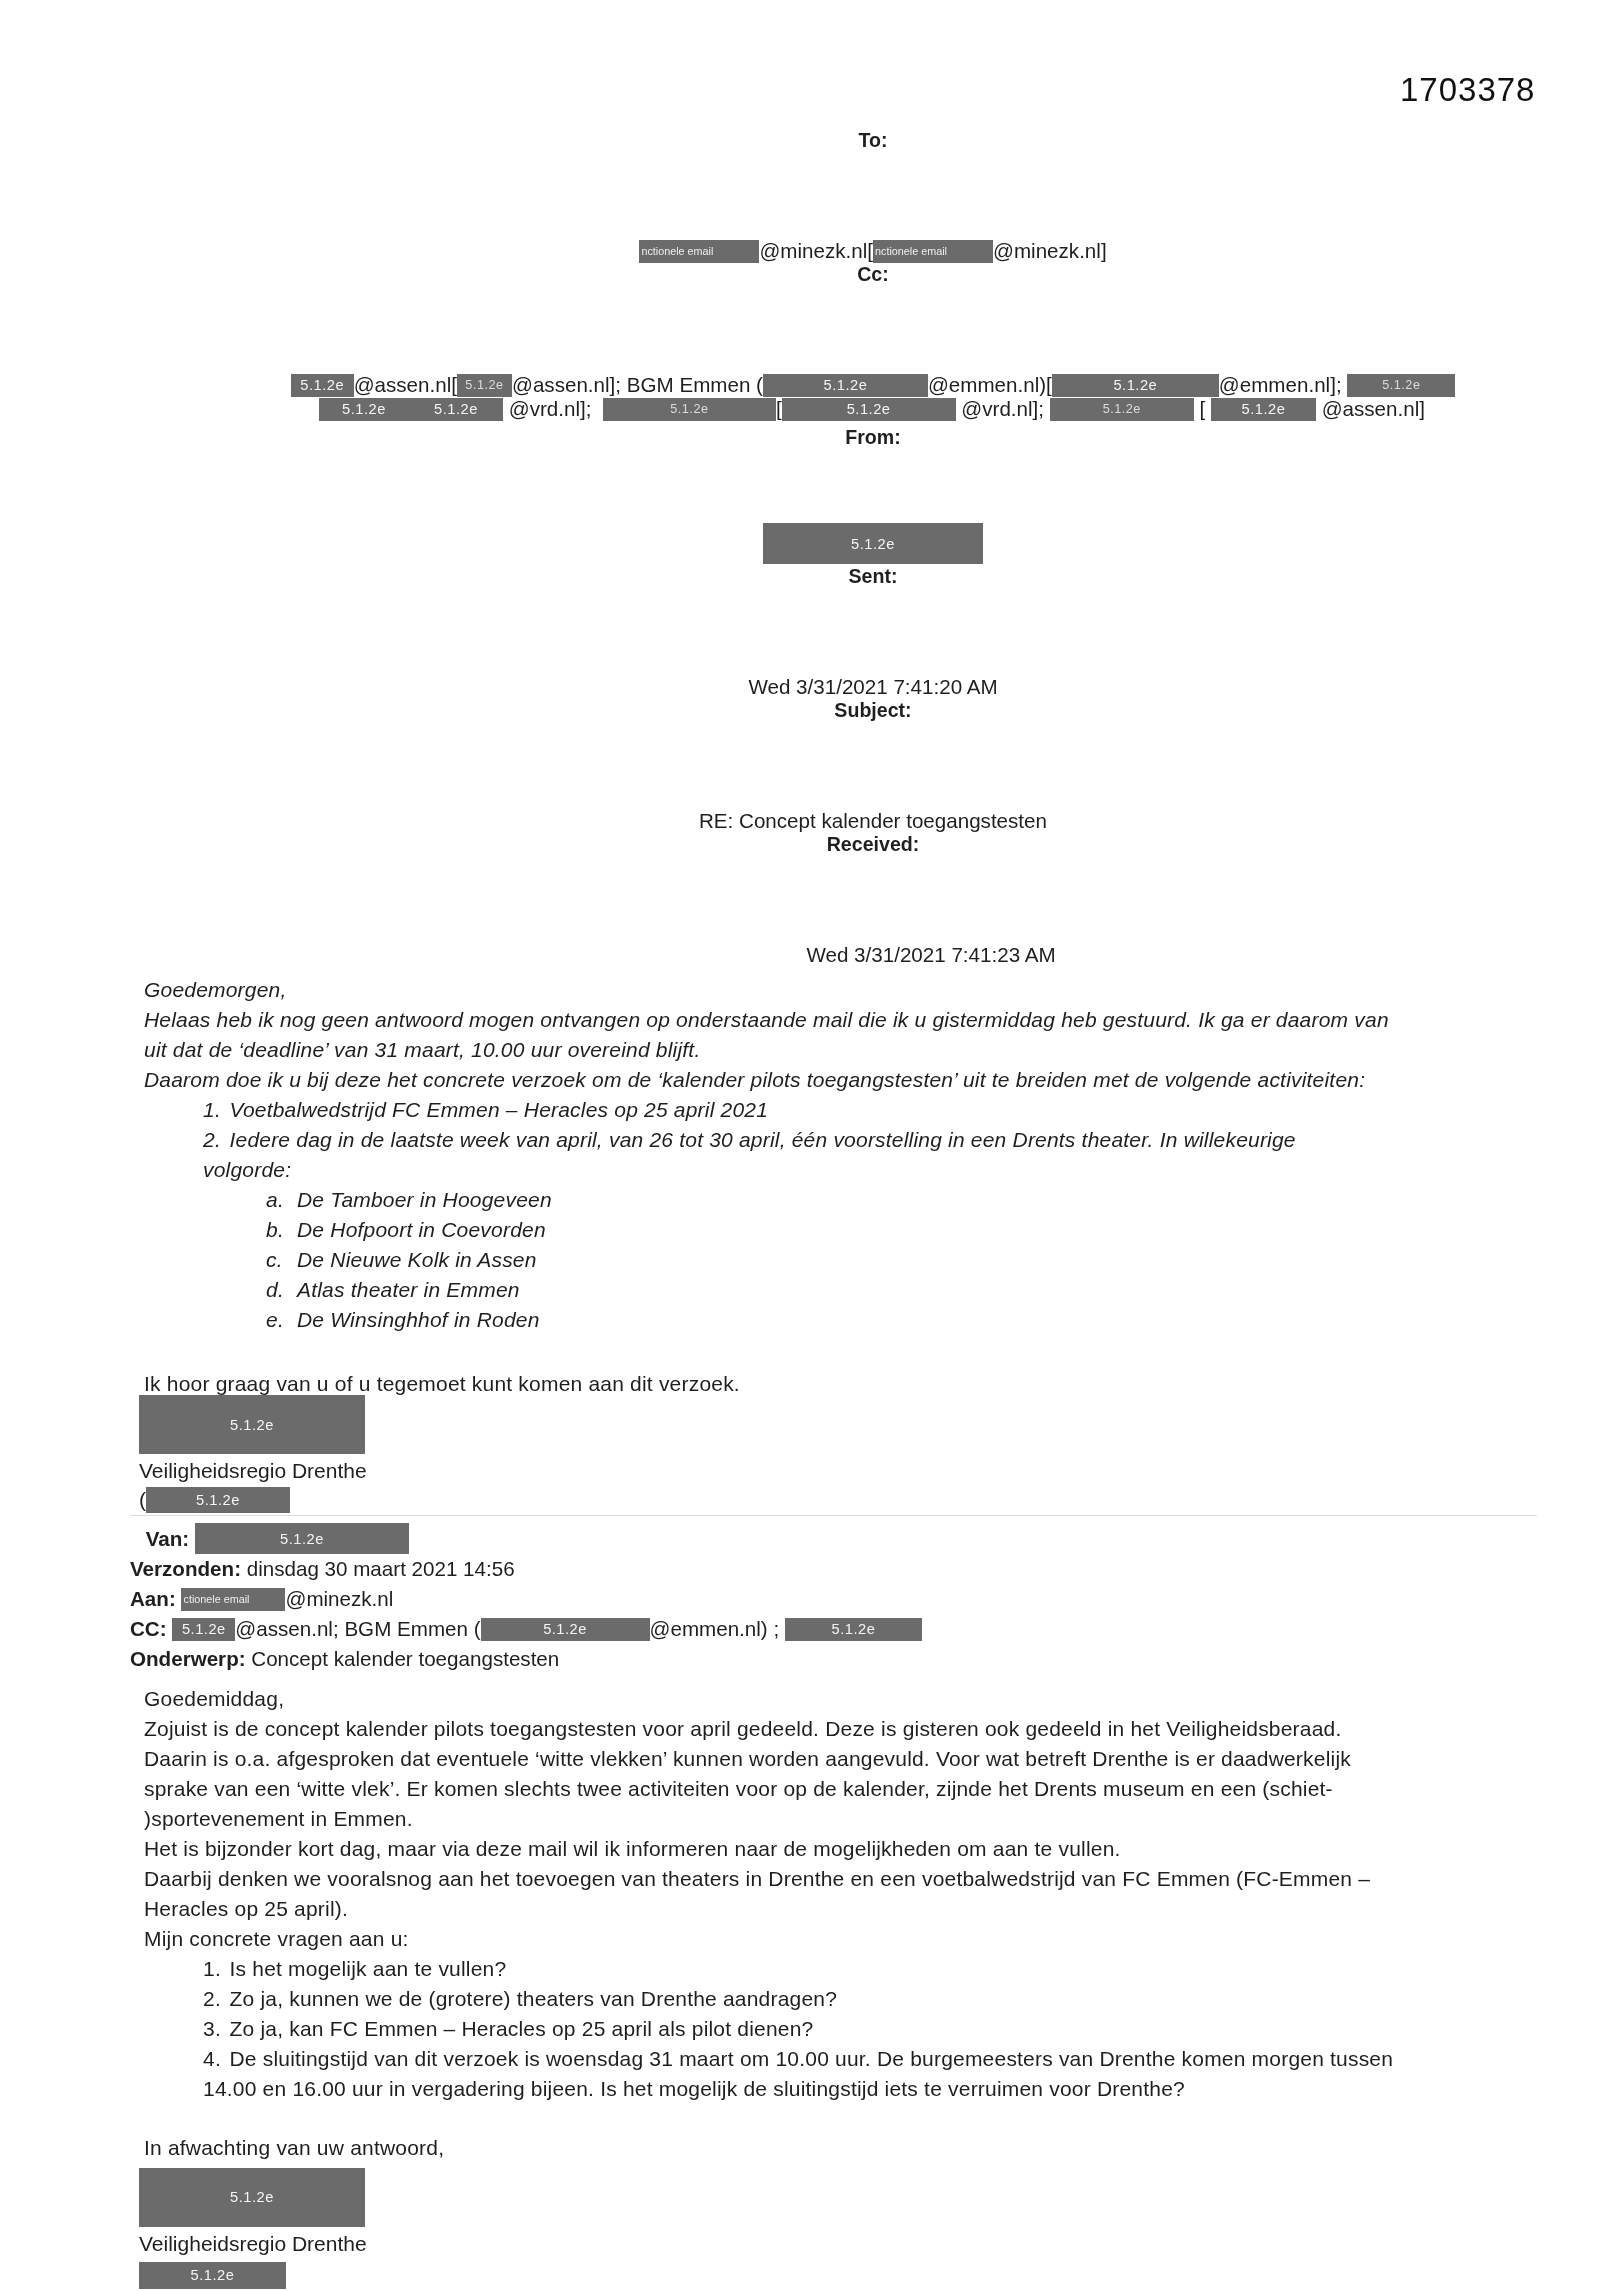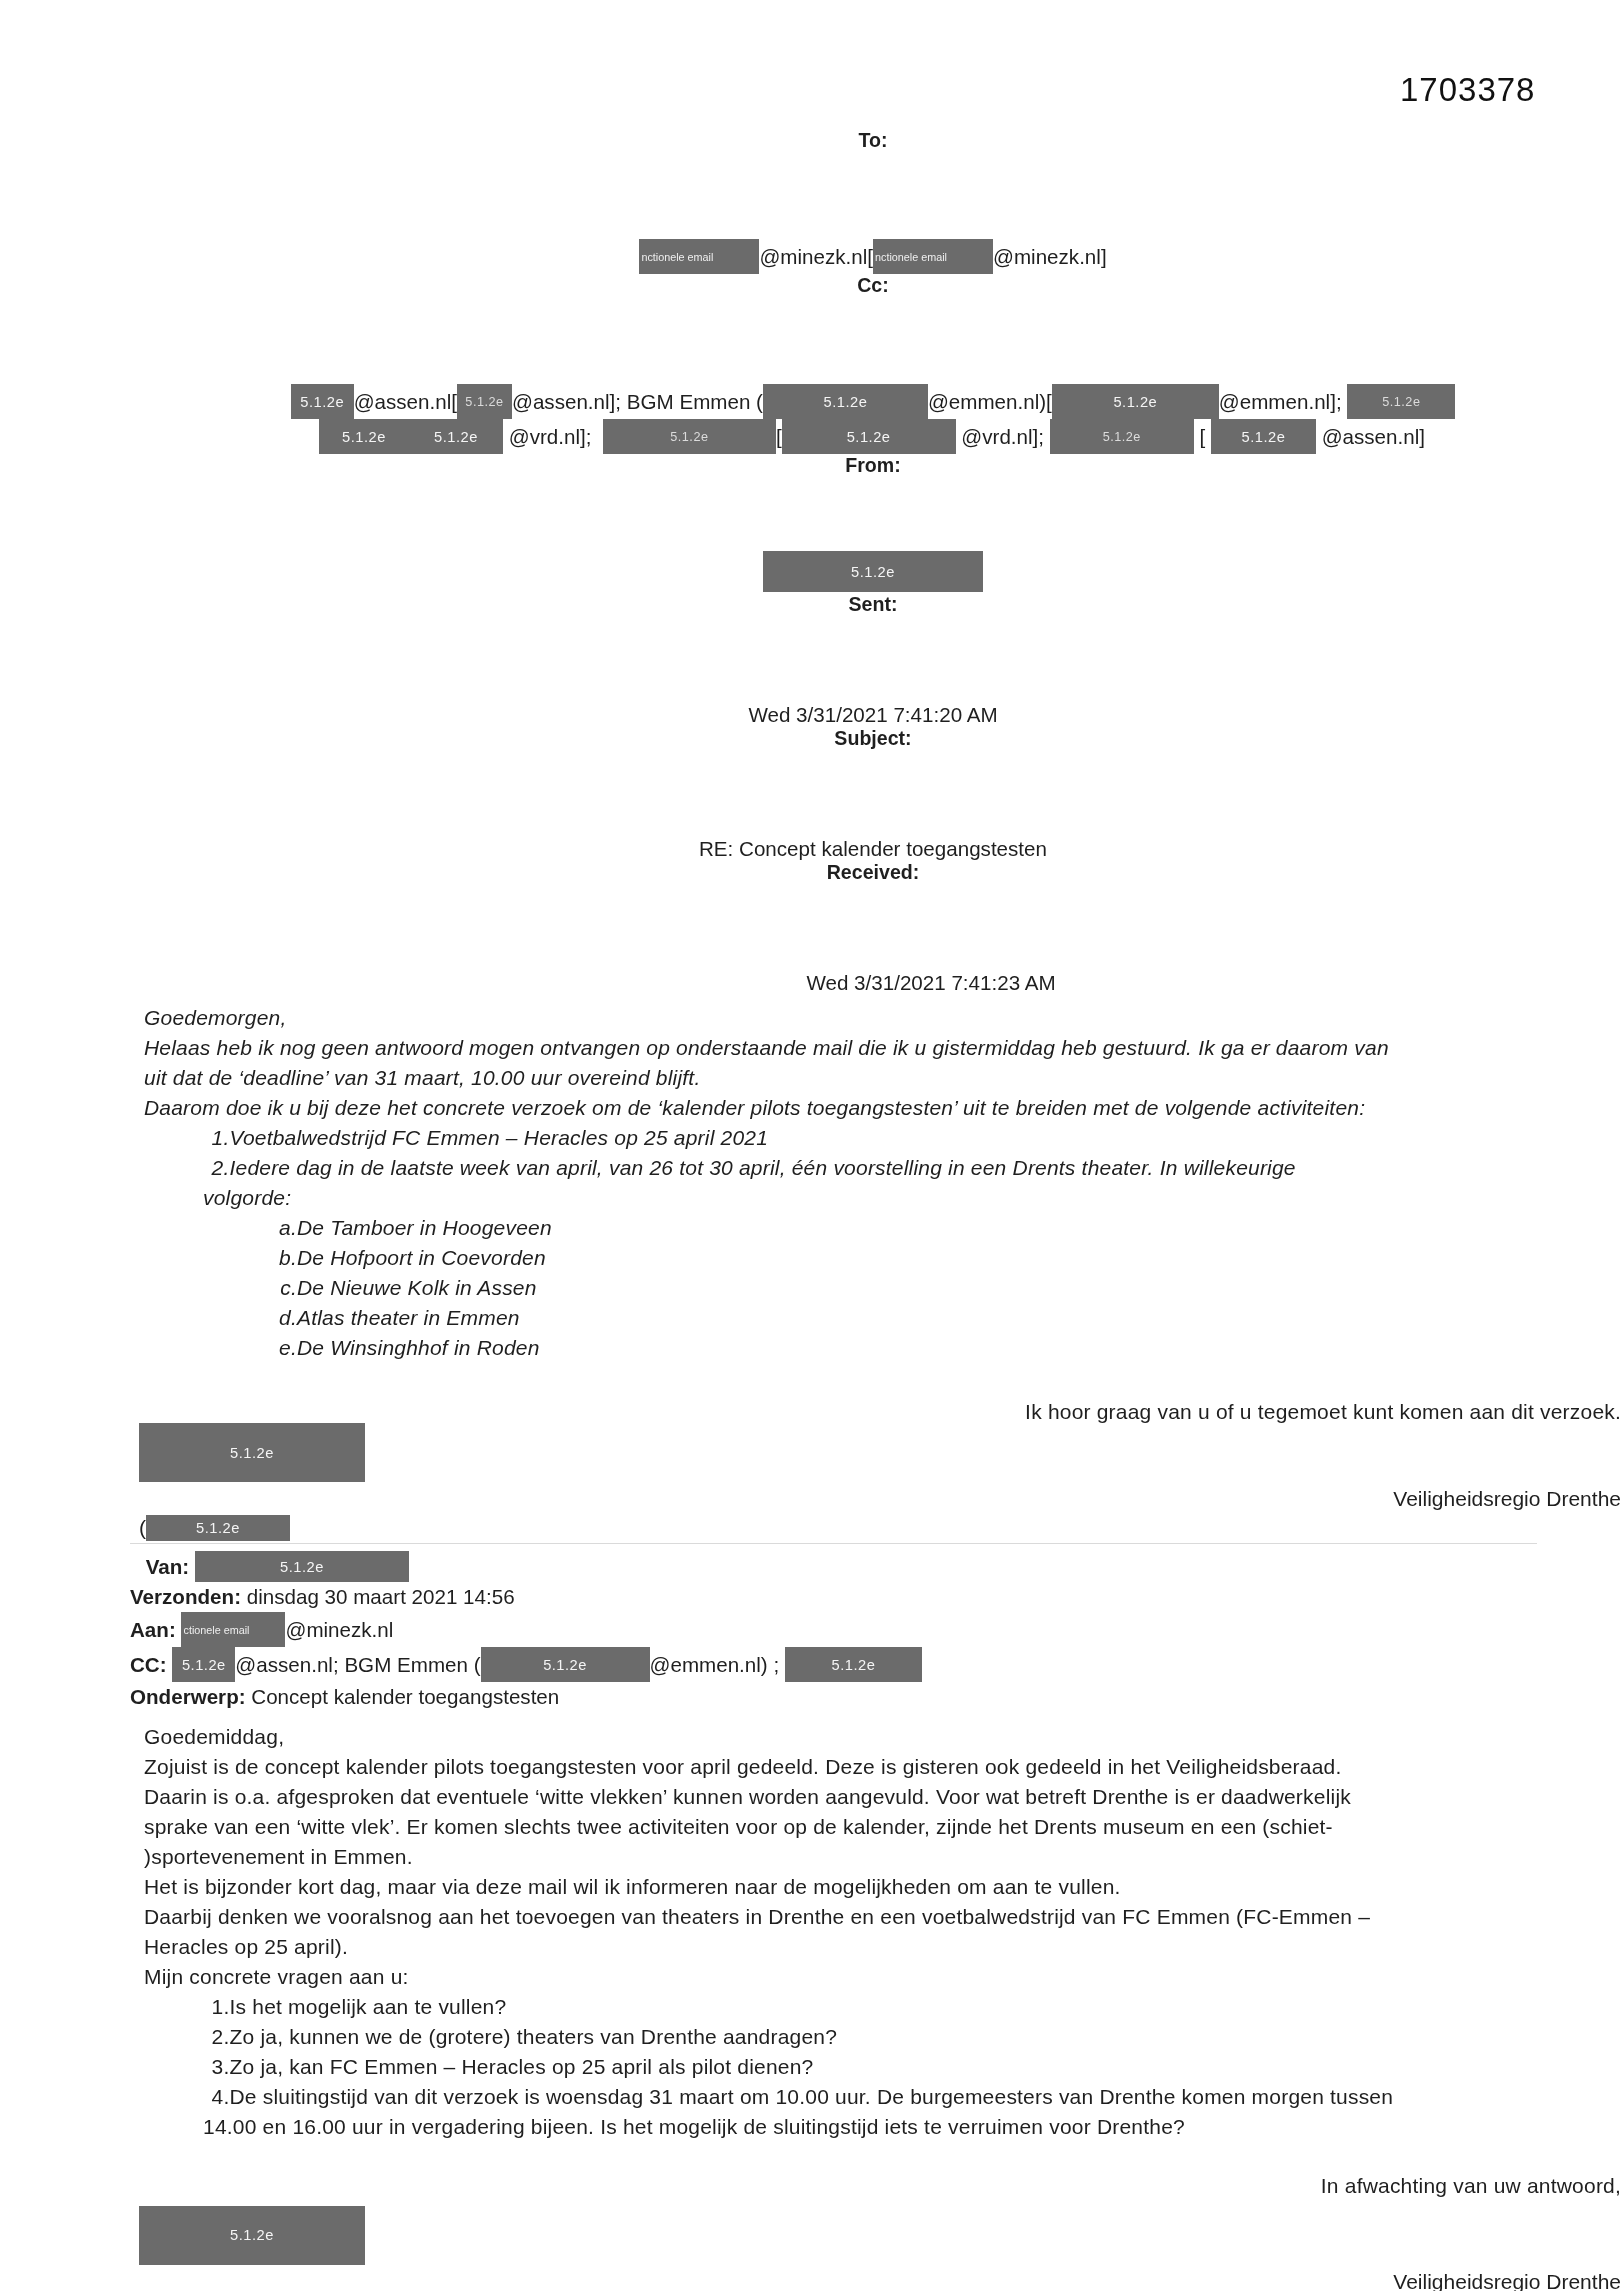--- a/index.html
+++ b/index.html
@@ -4,39 +4,38 @@
 <style>
   html,body{margin:0;padding:0;background:#e9e9e9;}
   .page{
     position:relative;
     width:1621px;height:2292px;
     margin:0 auto;
     background:#ffffff;
     font-family:"Liberation Sans","DejaVu Sans",sans-serif;
     color:#1f1f1f;
     overflow:hidden;
-    text-align:right;
   }
   .doc-id{
     position:absolute;top:71px;left:1400px;
     font-size:33px;letter-spacing:1px;color:#111;
   }
   .content{padding-top:129px;}
 
   
   .header1{margin-left:125px;font-size:20.6px;}
   .hrow{display:flex;align-items:center;min-height:29px;flex-direction:column;}
   .hlabel{flex:0 0 110px;font-weight:bold;font-size:19.6px;}
   .segs{display:flex;align-items:center;flex-wrap:nowrap;}
   .seg{white-space:pre;}
   .seg.b{font-weight:bold;}
   .seg.r{
     background:#6b6b6b;color:#f5f5f5;
     display:inline-flex;align-items:center;justify-content:center;
-    height:35px;font-size:14.7px;flex:0 0 auto;letter-spacing:0.5px;
+    height:23px;font-size:14.7px;flex:0 0 auto;letter-spacing:0.5px;
   }
   .seg.r.small{font-size:12.7px;color:#dcdcdc;}
   .seg.r.tiny{font-size:10.8px;color:#efefef;justify-content:flex-start;padding-left:2px;box-sizing:border-box;overflow:hidden;letter-spacing:0;}
   .seg.r.tall{height:41px;align-self:flex-start;margin-top:-12.7px;margin-bottom:1px;}
   .seg.r.van{height:31px;}
   .rv{padding-left:116px;}
 
   
   .body-block{margin-left:144px;font-size:21px;letter-spacing:0.2px;line-height:30px;}
   .bline{display:flex;min-height:30px;}

